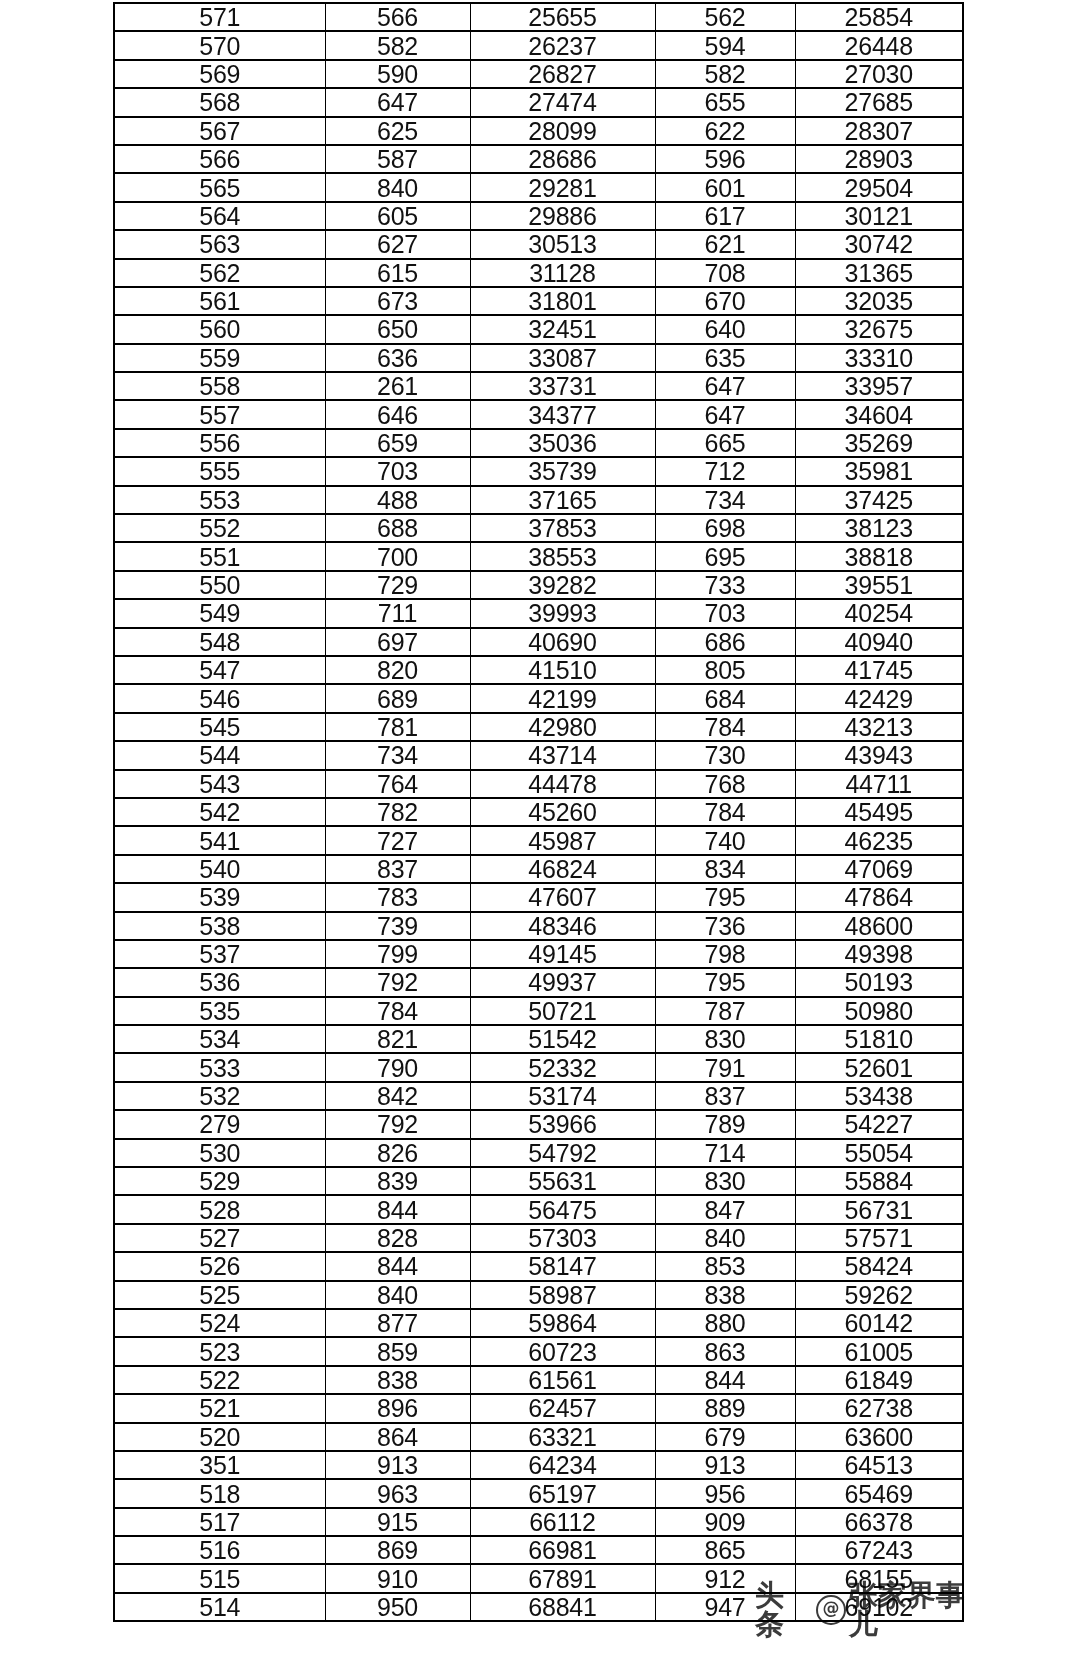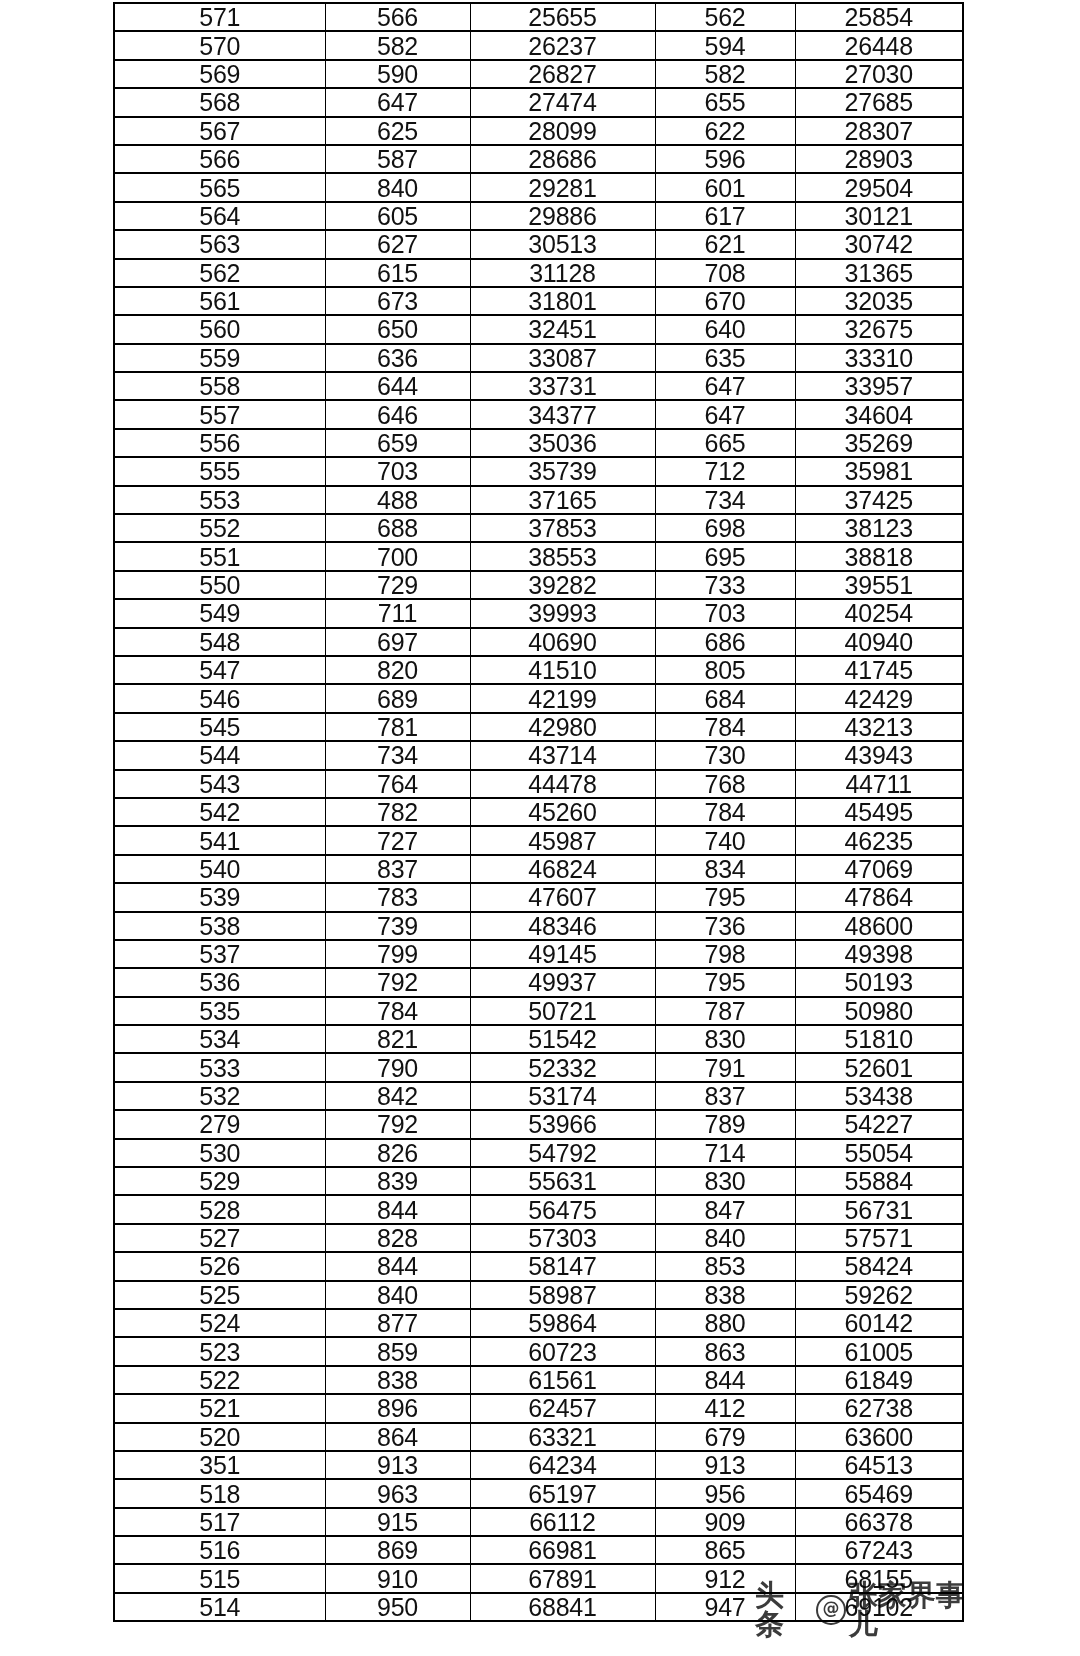--- a/index.html
+++ b/index.html
@@ -187,21 +187,21 @@
         </tr>
         <tr>
           <td>559</td>
           <td>636</td>
           <td>33087</td>
           <td>635</td>
           <td>33310</td>
         </tr>
         <tr>
           <td>558</td>
-          <td>644</td>
+          <td>261</td>
           <td>33731</td>
           <td>647</td>
           <td>33957</td>
         </tr>
         <tr>
           <td>557</td>
           <td>646</td>
           <td>34377</td>
           <td>647</td>
           <td>34604</td>
@@ -441,21 +441,21 @@
           <td>522</td>
           <td>838</td>
           <td>61561</td>
           <td>844</td>
           <td>61849</td>
         </tr>
         <tr>
           <td>521</td>
           <td>896</td>
           <td>62457</td>
-          <td>412</td>
+          <td>889</td>
           <td>62738</td>
         </tr>
         <tr>
           <td>520</td>
           <td>864</td>
           <td>63321</td>
           <td>679</td>
           <td>63600</td>
         </tr>
         <tr>

